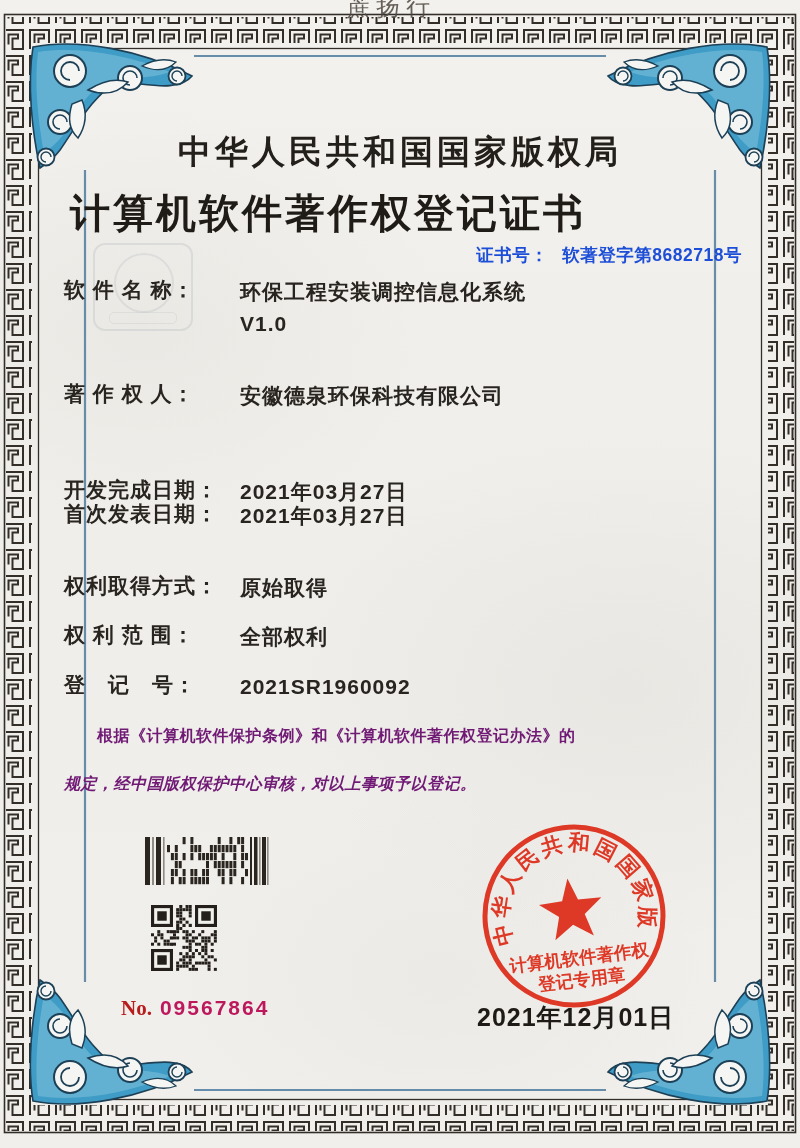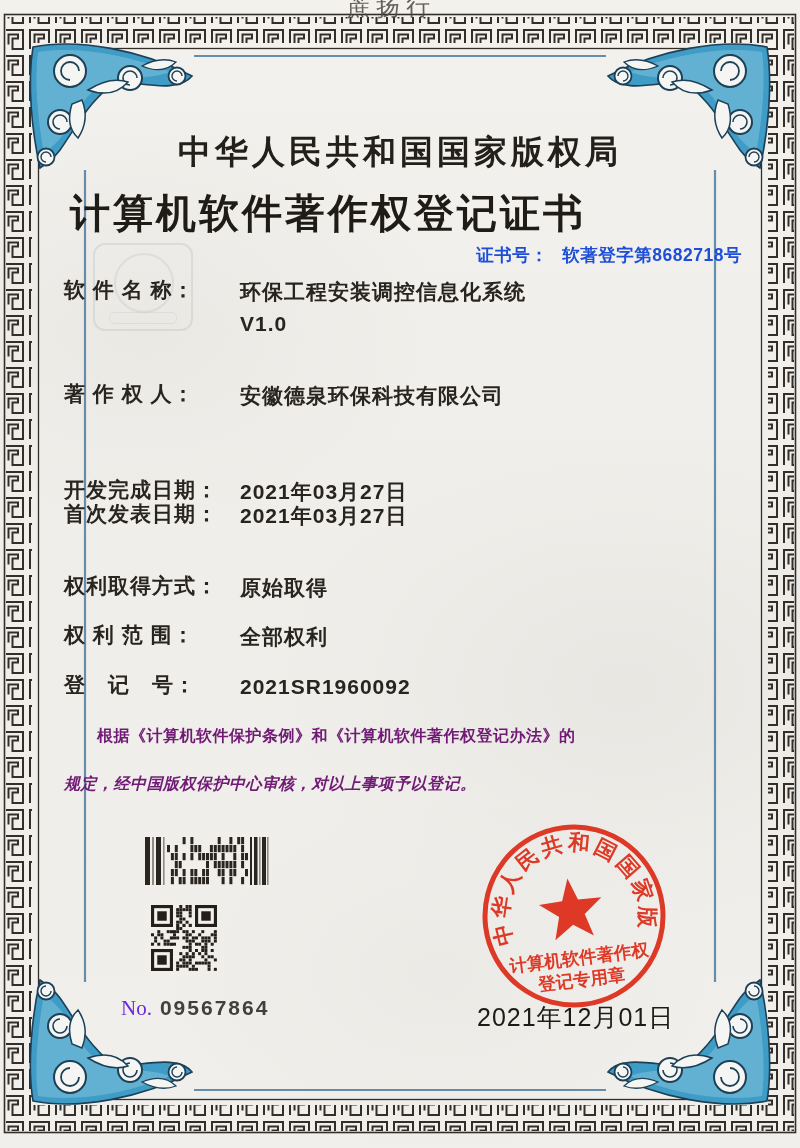--- a/index.html
+++ b/index.html
@@ -43,25 +43,25 @@
   .field-label{display:inline-block;width:176px;vertical-align:top;letter-spacing:1px;}
   .field-value{display:inline-block;vertical-align:top;letter-spacing:1px;line-height:32px;}
   .r1{top:276px;} .r2{top:380px;} .r3{top:476px;} .r4{top:500px;}
   .r5{top:572px;} .r6{top:621px;} .r7{top:659px;margin-top:12px;}
   
   .stmt{left:64px;width:682px;font-size:16px;font-weight:bold;color:#701a75;letter-spacing:.5px;}
   .stmt1{top:726px;text-indent:33px;}
   .stmt2{top:774px;font-style:italic;}
   
   .serial{top:996px;left:121px;font-size:21px;}
-  .serial .prefix{font-family:"Liberation Serif",serif;font-weight:normal;color:#6d28d9;}
+  .serial .prefix{font-family:"Liberation Serif",serif;font-weight:bold;color:#b91c1c;}
   .serial .num{font-weight:bold;letter-spacing:2px;margin-left:8px;}
   
   .issue-date{
-    top:1001px;left:477px;font-size:25px;font-weight:normal;color:#1e1b17;letter-spacing:1px;
+    top:1001px;left:477px;font-size:25px;font-weight:bold;color:#1e1b17;letter-spacing:1px;
   }
   
   .emboss{top:243px;left:93px;width:100px;height:88px;opacity:.55;z-index:2;}
   .emboss .rr{position:absolute;inset:0;border:2px solid rgba(150,158,170,.38);border-radius:12px;}
   .emboss .cc{position:absolute;left:21px;top:10px;width:56px;height:56px;border:2px solid rgba(150,158,170,.33);border-radius:50%;}
   .emboss .sq{position:absolute;left:16px;bottom:7px;width:66px;height:10px;border-radius:5px;border:1.5px solid rgba(150,158,170,.30);}
   svg text{font-family:"Liberation Sans",sans-serif;}
 </style>
 </head>
 <body>
@@ -361,21 +361,21 @@
     <rect x="59.714285714285715" y="50.285714285714285" width="2.9857142857142853" height="2.9857142857142853" fill="#241f1a"></rect>
     <rect x="62.857142857142854" y="25.142857142857142" width="2.9857142857142853" height="2.9857142857142853" fill="#241f1a"></rect>
     <rect x="62.857142857142854" y="28.285714285714285" width="2.9857142857142853" height="2.9857142857142853" fill="#241f1a"></rect>
     <rect x="62.857142857142854" y="31.428571428571427" width="2.9857142857142853" height="2.9857142857142853" fill="#241f1a"></rect>
     <rect x="62.857142857142854" y="34.57142857142857" width="2.9857142857142853" height="2.9857142857142853" fill="#241f1a"></rect>
     <rect x="62.857142857142854" y="53.42857142857143" width="2.9857142857142853" height="2.9857142857142853" fill="#241f1a"></rect>
     <rect x="62.857142857142854" y="62.857142857142854" width="2.9857142857142853" height="2.9857142857142853" fill="#241f1a"></rect>
   </svg>
 
 <div class="abs z serial">
-  <span class="prefix">No.</span><span class="num" id="serial-num" style="color: #404040;">09567864</span>
+  <span class="prefix">No.</span><span class="num" id="serial-num" style="color: #be185d;">09567864</span>
 </div>
 
 <svg class="abs" style="left:466px;top:812px;z-index:6;opacity:.93" width="220" height="220" viewBox="0 0 220 220">
   <g transform="rotate(-7 108 104)">
     <circle cx="108" cy="104" r="89" fill="none" stroke="#dd2c18" stroke-width="5"></circle>
     <path id="sealArc" d="M45.6,125.5 A66,66 0 1 1 170.4,125.5" fill="none"></path>
     <text font-size="21.5" font-weight="bold" fill="#dd2c18" letter-spacing="3.5">
       <textPath href="#sealArc" startOffset="2">中华人民共和国国家版权局</textPath>
     </text>
     <path transform="translate(106,99)" fill="#dd2c18" d="M0,-33 L8,-11 L31.4,-10.2 L12.9,4.2 L19.4,26.7 L0,13.6 L-19.4,26.7 L-12.9,4.2 L-31.4,-10.2 L-8,-11 Z"></path>

